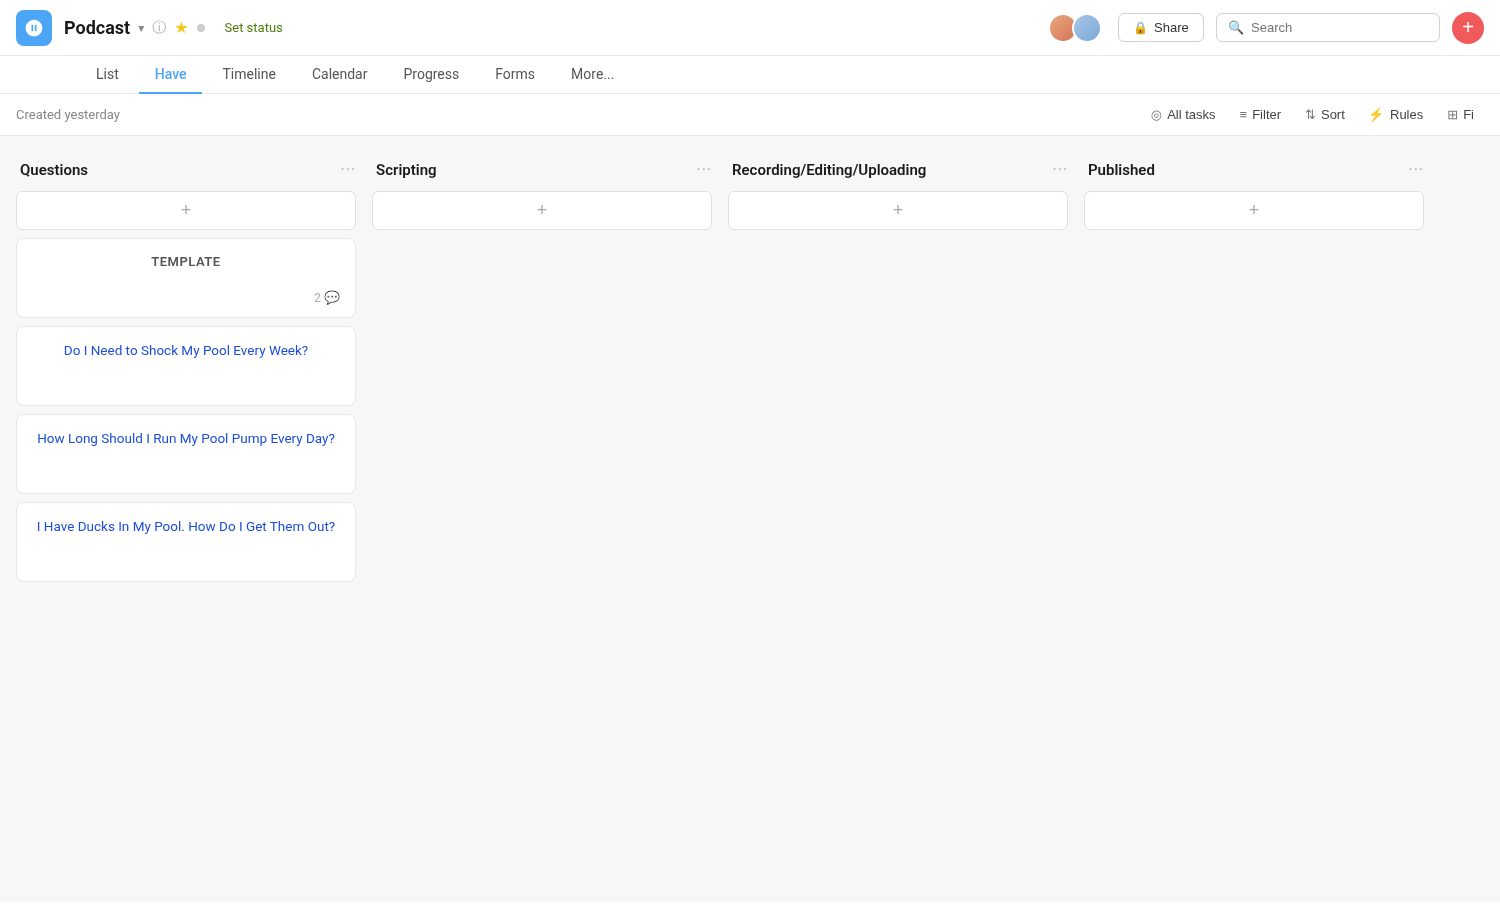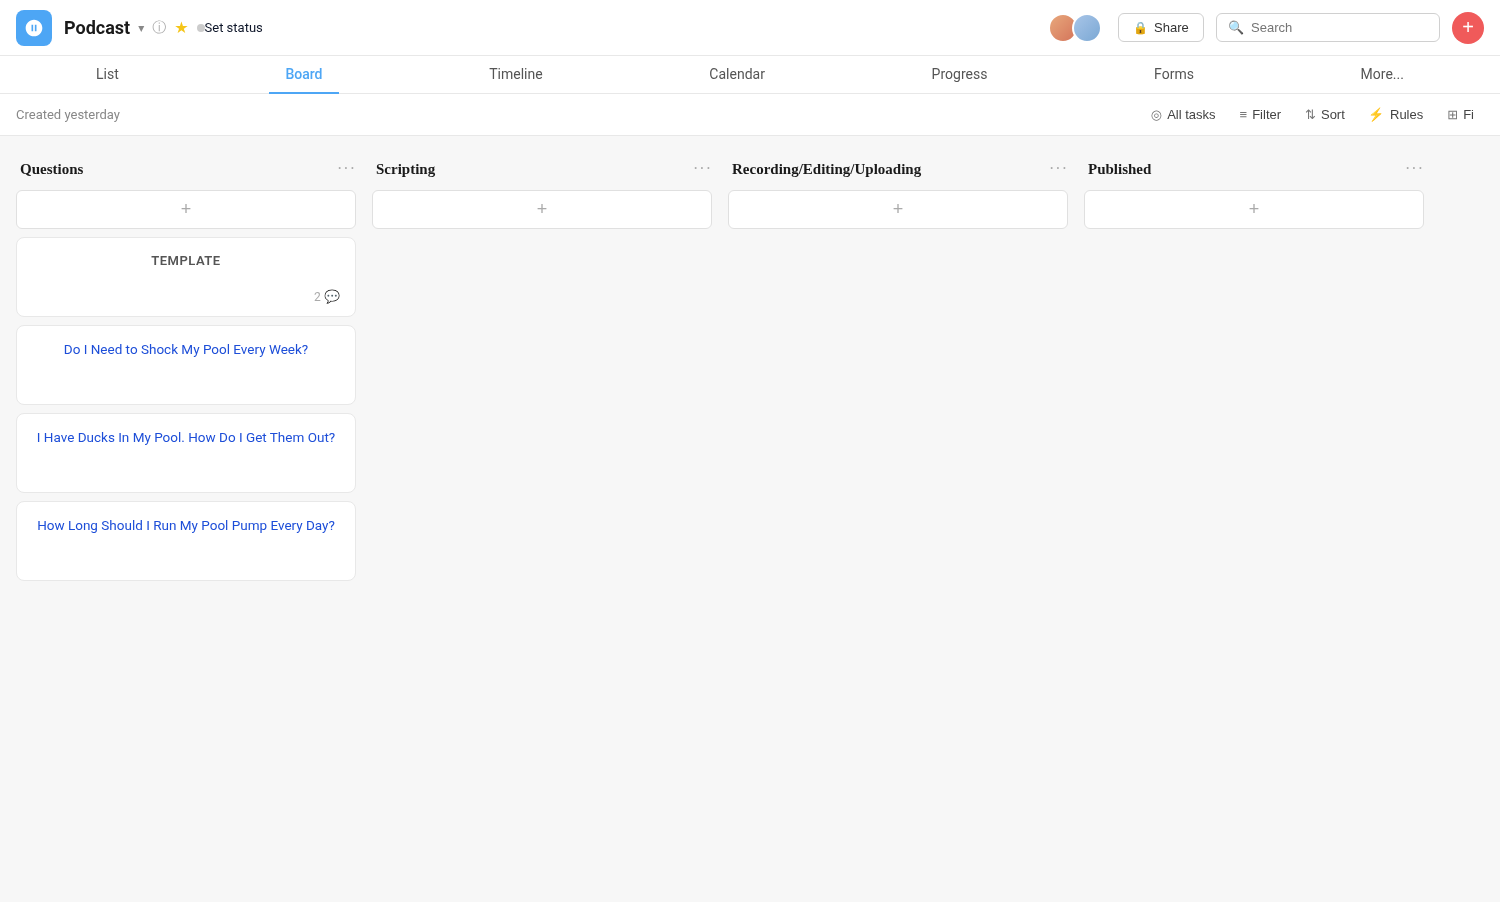--- a/index.html
+++ b/index.html
@@ -25,22 +25,22 @@
     .project-title-area {
       display: flex; align-items: center; gap: 8px;
     }
     .project-title {
       font-size: 18px; font-weight: 700; color: #1a1a1a;
     }
     .title-chevron { color: #888; font-size: 12px; cursor: pointer; }
     .info-icon { color: #aaa; cursor: pointer; font-size: 14px; }
     .star-icon { color: #f5c518; cursor: pointer; font-size: 16px; }
     .set-status {
-      display: flex; align-items: center; gap: 0;
-      color: #0f172a; font-size: 13px; cursor: pointer;
+      display: flex; align-items: center; gap: 20px;
+      color: #4d7c0f; font-size: 13px; cursor: pointer;
     }
     .set-status-dot { width: 8px; height: 8px; border-radius: 50%; background: #ccc; }
     .top-bar-spacer { flex: 1; }
     .avatars { display: flex; margin-right: 4px; }
     .avatar {
       width: 30px; height: 30px; border-radius: 50%;
       border: 2px solid white;
       overflow: hidden;
       margin-left: -6px;
     }
@@ -70,22 +70,21 @@
       border: none; cursor: pointer;
       display: flex; align-items: center; justify-content: center;
       font-size: 20px; font-weight: 300; flex-shrink: 0;
     }
 
     
     .nav-tabs {
       display: flex; align-items: center;
       padding: 0 80px 0 80px;
       border-bottom: 1px solid #e8e8e8;
-      gap: 12px;
-      justify-content: space-between;
+      gap: 4px;
     }
     .nav-tab {
       padding: 10px 16px;
       font-size: 14px; color: #555; cursor: pointer;
       border-bottom: 2px solid transparent;
       margin-bottom: -1px;
     }
     .nav-tab.active { color: #4da6f5; border-bottom-color: #4da6f5; font-weight: 500; }
 
     
@@ -121,21 +120,20 @@
       width: 340px;
       min-width: 340px;
       margin-right: 16px;
       display: flex;
       flex-direction: column;
       gap: 0;
     }
     .column-header {
       display: flex; align-items: center; justify-content: space-between;
       padding: 4px 0 12px 4px;
-      font-family: Liberation Serif, serif;
     }
     .column-title {
       font-size: 15px; font-weight: 600; color: #1a1a1a;
     }
     .column-menu { color: #aaa; cursor: pointer; font-size: 16px; letter-spacing: 1px; }
     .add-card-btn {
       width: 100%;
       display: flex; align-items: center; justify-content: center;
       padding: 8px;
       border: 1px solid #e0e0e0;
@@ -197,21 +195,21 @@
   </button>
   <div class="search-bar">
     <span class="search-icon">🔍</span>
     <input type="text" placeholder="Search" style="">
   </div>
   <button class="plus-btn">+</button>
 </div>
 
 <div class="nav-tabs">
   <div class="nav-tab">List</div>
-  <div class="nav-tab active">Board</div>
+  <div class="nav-tab active">Have</div>
   <div class="nav-tab">Timeline</div>
   <div class="nav-tab">Calendar</div>
   <div class="nav-tab">Progress</div>
   <div class="nav-tab">Forms</div>
   <div class="nav-tab">More...</div>
 </div>
 
 <div class="toolbar">
   <span class="toolbar-created">Created yesterday</span>
   <div class="toolbar-actions">
@@ -251,25 +249,25 @@
         <span class="card-comment">
           <span>2</span>
           <span class="comment-icon">💬</span>
         </span>
       </div>
       </div>
       <div class="card">
         <div class="card-title">Do I Need to Shock My Pool Every Week?</div>
       </div>
       <div class="card">
+        <div class="card-title">How Long Should I Run My Pool Pump Every Day?</div>
+      </div>
+      <div class="card">
         <div class="card-title">I Have Ducks In My Pool. How Do I Get Them Out?</div>
       </div>
-      <div class="card">
-        <div class="card-title">How Long Should I Run My Pool Pump Every Day?</div>
-      </div>
     </div>
     <div class="column">
       <div class="column-header">
     <span class="column-title">Scripting</span>
     <span class="column-menu">···</span>
   </div>
       <button class="add-card-btn">+</button>
     </div>
     <div class="column">
       <div class="column-header">

